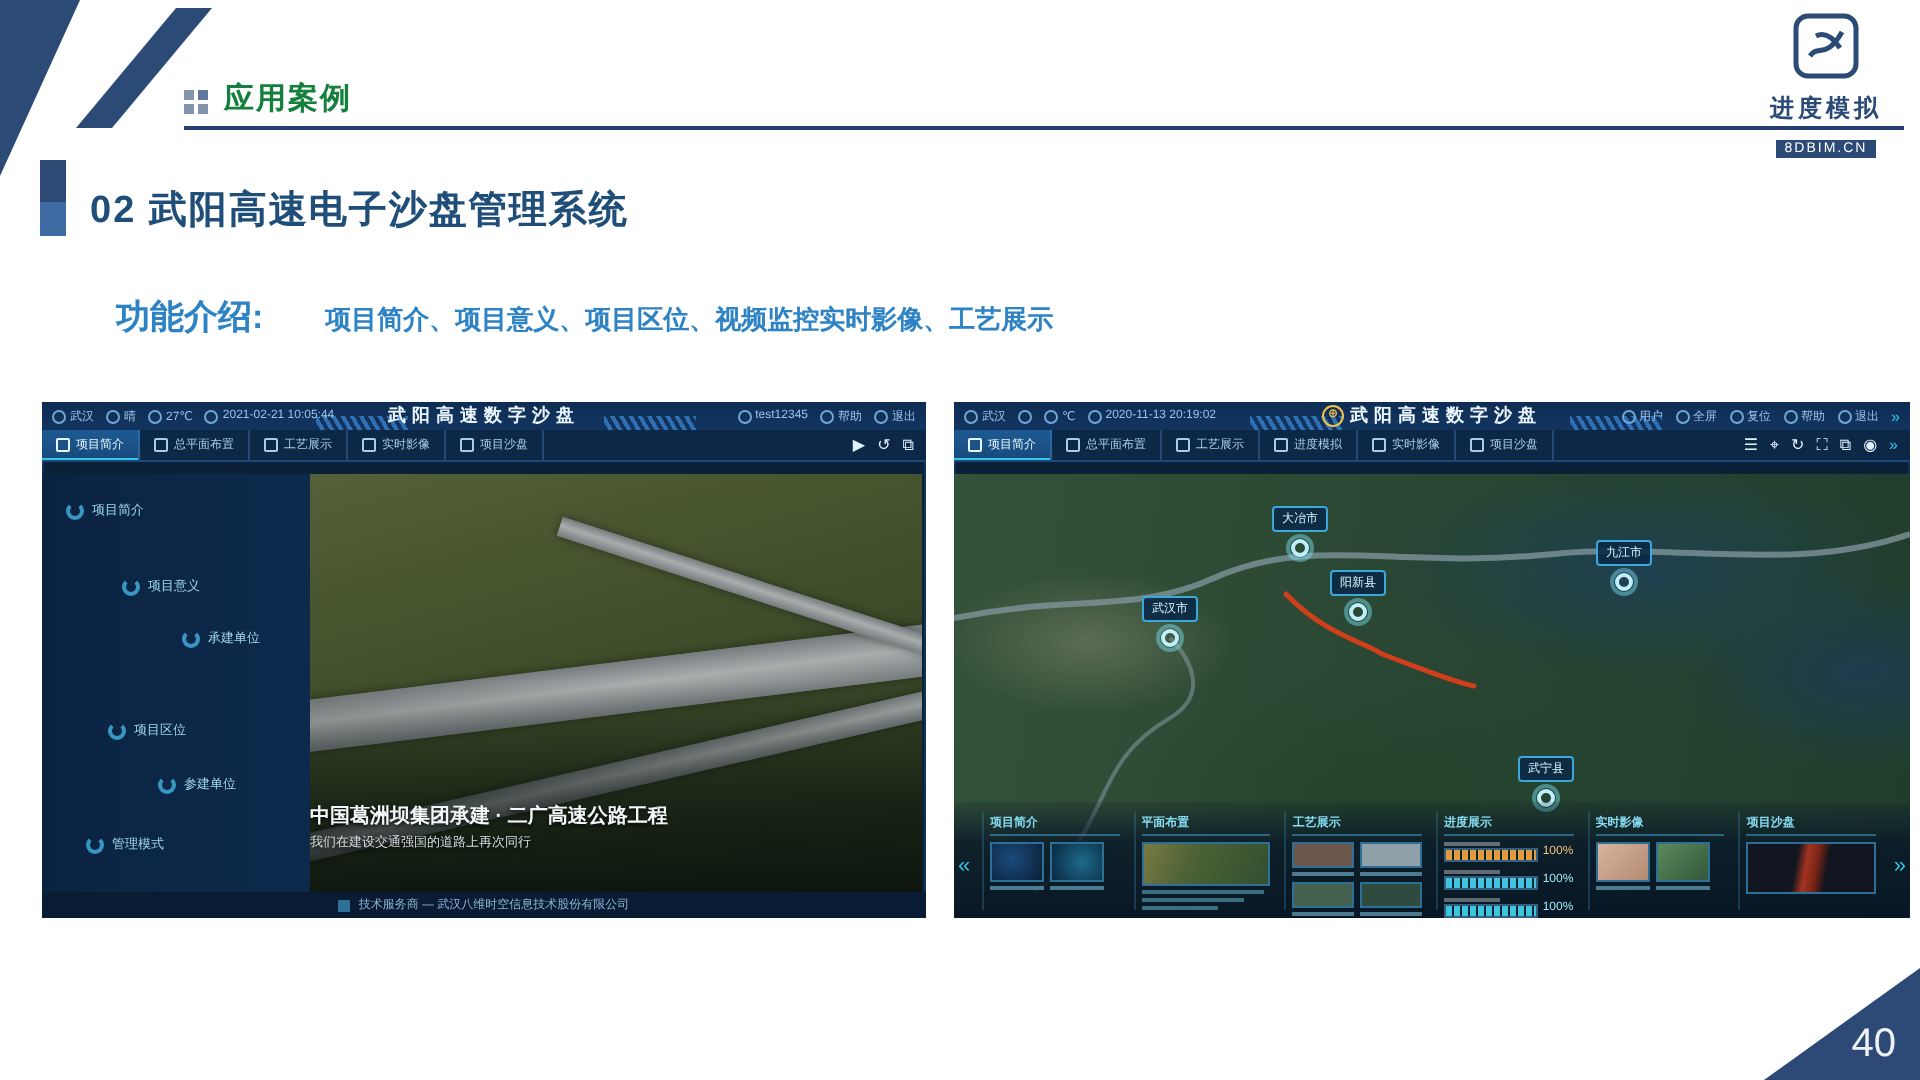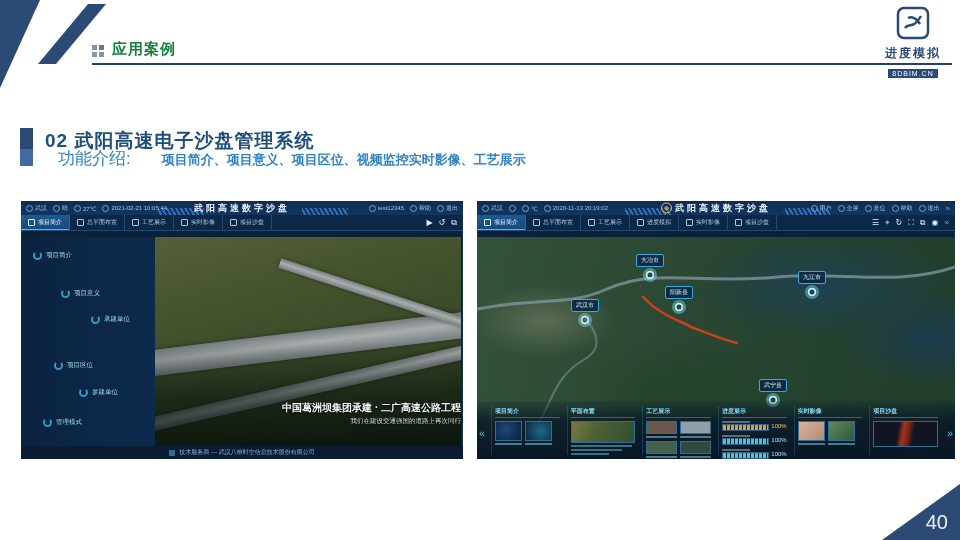--- a/index.html
+++ b/index.html
@@ -12,26 +12,26 @@
   .squares-icon{display:grid;grid-template-columns:5px 5px;grid-template-rows:5px 5px;gap:2px;margin-bottom:2px;}
   .squares-icon i{background:#8494ab;}
   .squares-icon i:nth-child(2){background:#5f77a0;}
   .page-title{font-size:15px;font-weight:bold;color:#15803d;letter-spacing:1px;}
   .header-rule{position:absolute;left:92px;top:63px;width:860px;height:2px;background:#25406e;}
 
   .logo{position:absolute;right:8px;top:6px;width:78px;text-align:center;}
   .logo-brand{font-size:12px;font-weight:bold;color:#2b4a76;letter-spacing:2px;margin-top:1px;}
   .logo-domain{font-size:7px;color:#fff;background:#2b4a76;padding:1px 4px;display:inline-block;letter-spacing:1px;margin-top:1px;}
 
-  .section{position:absolute;left:20px;top:80px;display:flex;align-items:flex-start;margin-top:48px;}
+  .section{position:absolute;left:20px;top:80px;display:flex;align-items:flex-end;}
   .section-bar{width:13px;height:38px;background:linear-gradient(180deg,#2c4a74 55%,#3e6ca2 55%);margin-right:12px;}
   .section-title{font-size:19px;font-weight:bold;color:#1f4e79;letter-spacing:1px;}
 
   .intro{position:absolute;left:58px;top:147px;display:flex;align-items:baseline;gap:7px;color:#2e83c5;}
-  .intro-label{font-size:17px;font-weight:normal;}
+  .intro-label{font-size:17px;font-weight:bold;}
   .intro-text{font-size:13px;font-weight:bold;margin-left:24px;}
 
   .page-num-wedge{position:absolute;right:0;bottom:0;width:78px;height:56px;
     background:#2d4a77;clip-path:polygon(100% 0,100% 100%,0 100%);}
   .page-num{position:absolute;right:12px;bottom:6px;font-size:20px;color:#eef2f6;}
 
   
   .app{position:absolute;top:201px;height:258px;background:#0b2137;box-shadow:0 0 0 1px #10335c inset;}
   #left-app{left:21px;width:442px;}
   #right-app{left:477px;width:478px;}
@@ -66,21 +66,21 @@
   .spinner{width:9px;height:9px;border-radius:50%;border:2px solid rgba(70,190,235,.75);border-top-color:transparent;box-sizing:border-box;}
 
   .video{position:absolute;left:134px;top:0;right:2px;bottom:0;overflow:hidden;
     background:linear-gradient(165deg,#55603a 0%,#47552f 25%,#3a4a28 55%,#2c3a20 100%);}
   .road{position:absolute;background:linear-gradient(180deg,#767c7e,#a9adae 45%,#767c7e);box-shadow:0 0 4px rgba(0,0,0,.4);}
   .road.r1{width:420px;height:26px;left:-40px;top:92px;transform:rotate(-7deg);}
   .road.r2{width:420px;height:14px;left:-30px;top:138px;transform:rotate(-13deg);}
   .road.r3{width:200px;height:10px;left:120px;top:52px;transform:rotate(18deg);}
   .video-vignette{position:absolute;inset:0;
     background:linear-gradient(180deg,rgba(0,0,0,0) 50%,rgba(4,14,10,.55) 78%,rgba(2,9,7,.75) 100%);}
-  .caption{position:absolute;left:0;right:0;bottom:20px;text-align:right;}
+  .caption{position:absolute;left:0;right:0;bottom:20px;text-align:left;}
   .cap1{font-size:10px;font-weight:bold;color:#f2f6f8;text-shadow:0 1px 2px rgba(0,0,0,.85);}
   .cap2{font-size:6.5px;color:#d4dee2;margin-top:2px;text-shadow:0 1px 2px rgba(0,0,0,.85);}
 
   .app-footer{position:absolute;left:0;right:0;bottom:0;height:13px;background:#0a1c33;
     display:flex;align-items:center;justify-content:center;gap:4px;font-size:6px;color:#8fb4d8;}
   .footer-ic{width:6px;height:6px;background:#2e6f95;display:inline-block;}
 
   
   .map{position:absolute;top:36px;bottom:0;left:0;right:0;overflow:hidden;background-color:#2a4631;
     background-image:

